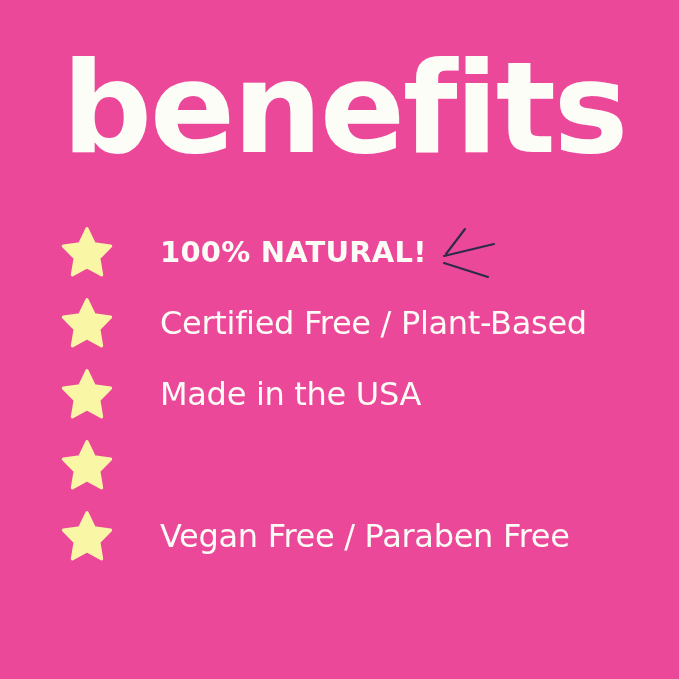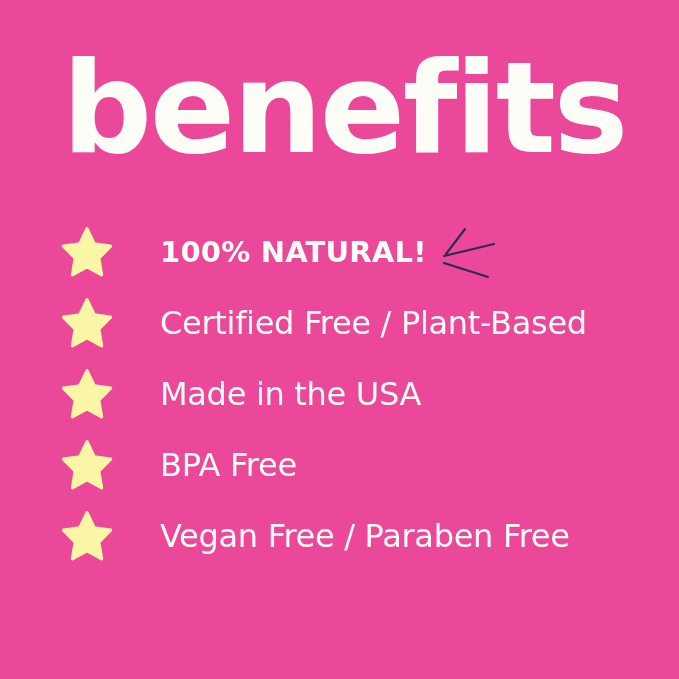--- a/index.html
+++ b/index.html
@@ -128,21 +128,20 @@
         <path d="M26 2.6 L33.2 17.8 L49.6 20.2 L37.8 32.1 L40.6 48.8 L26 40.9 L11.4 48.8 L14.2 32.1 L2.4 20.2 L18.8 17.8 Z" fill="#f9f6a6" stroke="#f9f6a6" stroke-width="3.2" stroke-linejoin="round"></path>
       </svg>
       <span class="benefit-label">Made in the USA</span>
     </div>
 
 
     <div class="benefit-row">
       <svg class="star-icon" viewBox="0 0 52 52">
         <path d="M26 2.6 L33.2 17.8 L49.6 20.2 L37.8 32.1 L40.6 48.8 L26 40.9 L11.4 48.8 L14.2 32.1 L2.4 20.2 L18.8 17.8 Z" fill="#f9f6a6" stroke="#f9f6a6" stroke-width="3.2" stroke-linejoin="round"></path>
       </svg>
-      <span class="benefit-label">BPA Free</span>
     </div>
 
     <div class="benefit-row">
       <svg class="star-icon" viewBox="0 0 52 52">
         <path d="M26 2.6 L33.2 17.8 L49.6 20.2 L37.8 32.1 L40.6 48.8 L26 40.9 L11.4 48.8 L14.2 32.1 L2.4 20.2 L18.8 17.8 Z" fill="#f9f6a6" stroke="#f9f6a6" stroke-width="3.2" stroke-linejoin="round"></path>
       </svg>
       <span class="benefit-label">Vegan Free / Paraben Free</span>
     </div>
 
   </div>

